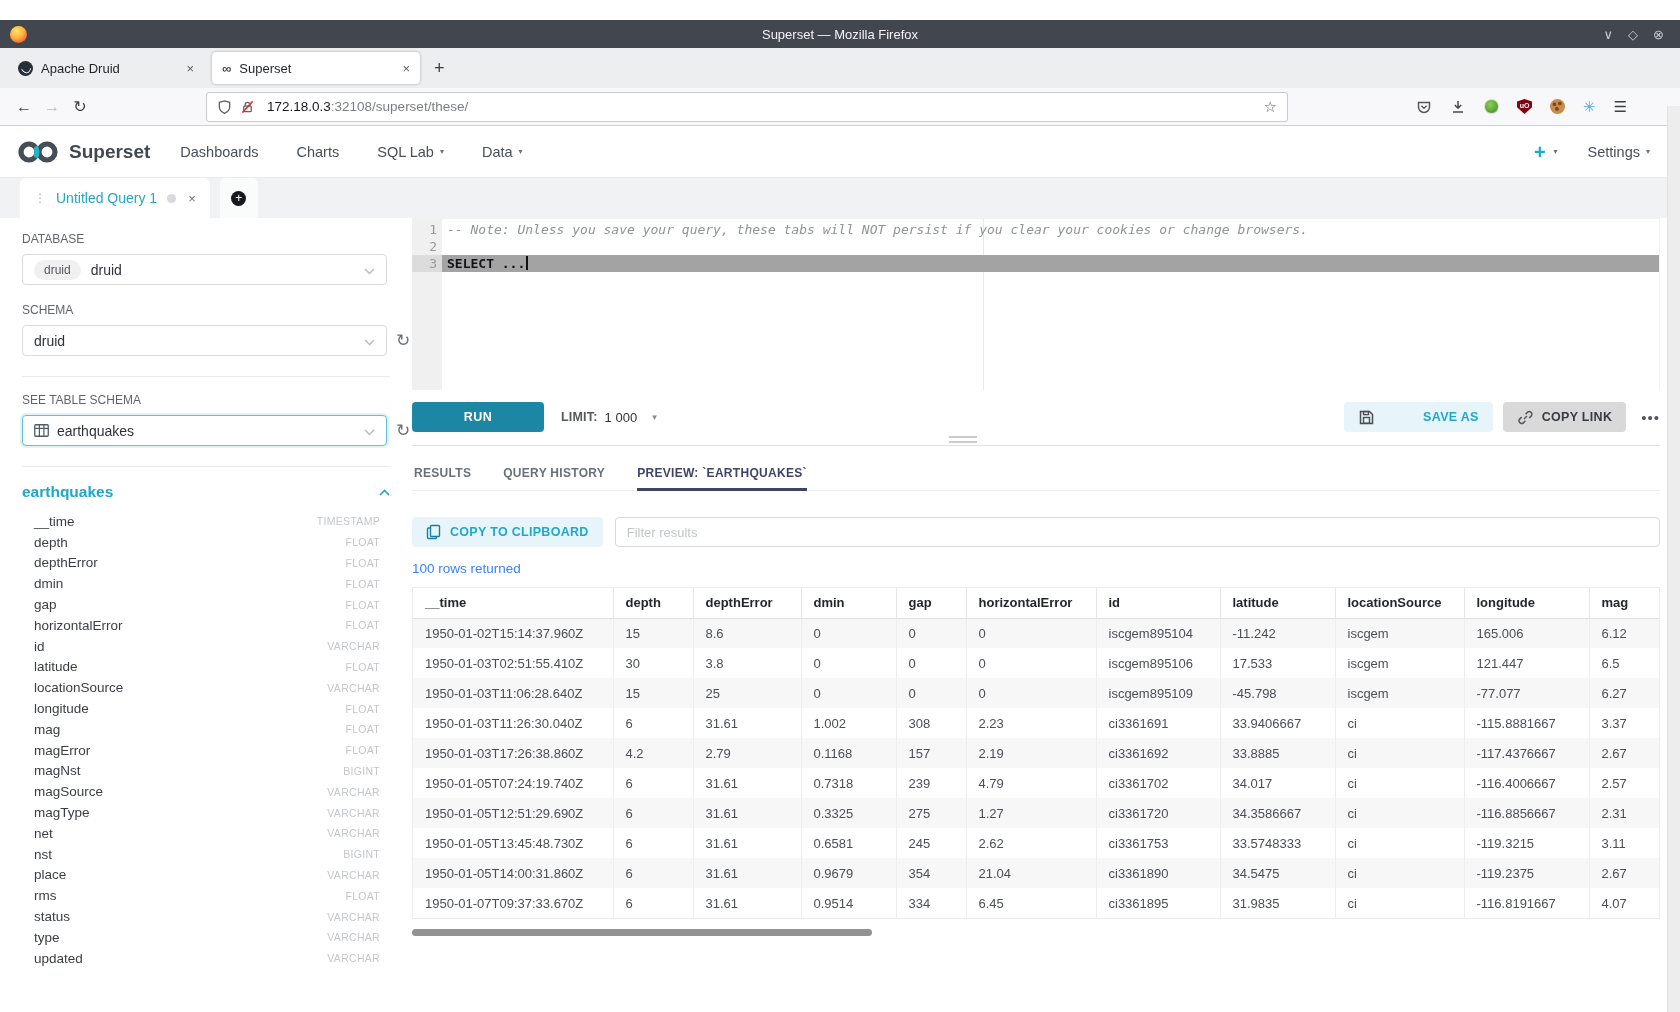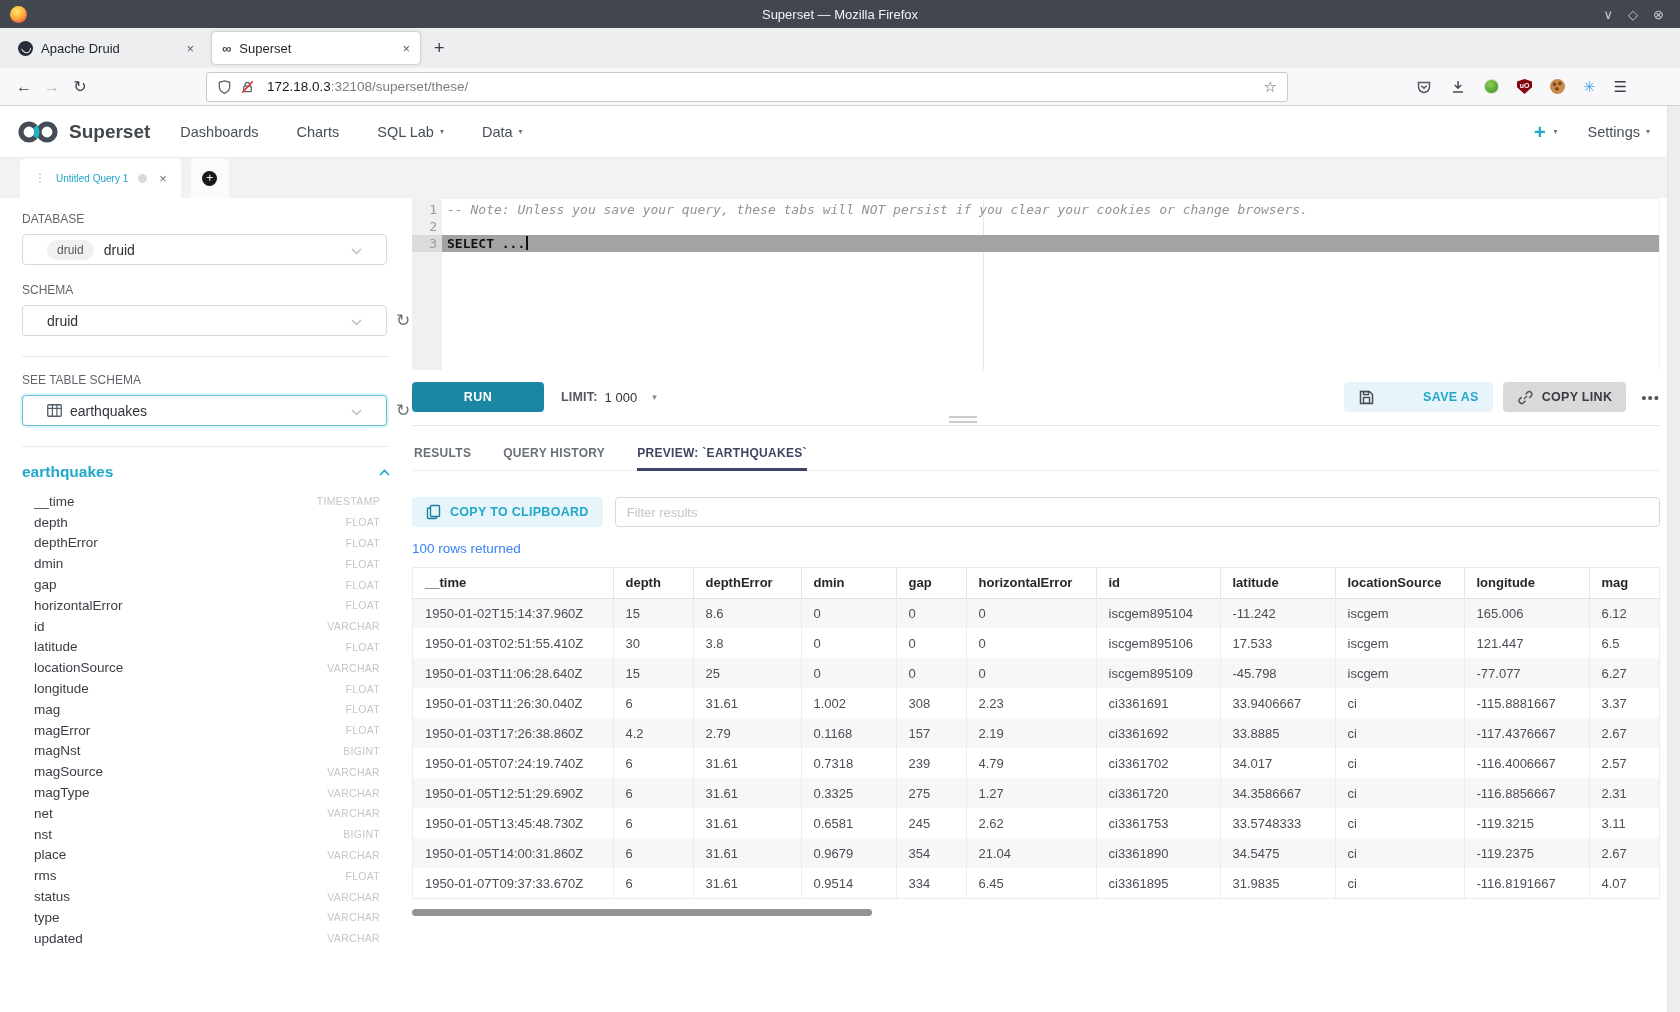--- a/index.html
+++ b/index.html
@@ -1,20 +1,20 @@
 <!DOCTYPE html>
 <html><head>
 <meta charset="utf-8">
 <style>
   * { margin:0; padding:0; box-sizing:border-box; }
   html,body { width:1680px; height:1012px; overflow:hidden; }
   body { font-family:"Liberation Sans", sans-serif; background:#fff; position:relative; }
 
   
-  .titlebar { height:28px; background:#42464e; display:flex; align-items:center; position:relative; }
+  .titlebar { height:28px; background:#42464e; display:flex; align-items:center; position:relative;margin-top:20px; }
   .ff-logo { width:17px; height:17px; border-radius:50%; margin-left:10px; z-index:2;
     background:radial-gradient(circle at 40% 30%, #ffe46b 0%, #ffb13d 45%, #f2693c 75%, #d9522b 100%); }
   .win-title { position:absolute; left:0; right:0; text-align:center; color:#f2f3f5; font-size:13px; }
   .win-controls { margin-left:auto; display:flex; gap:15px; margin-right:16px; color:#c9ccd3; font-size:13px; z-index:2; }
   .win-controls span { cursor:default; }
 
   .tabstrip { height:40px; background:#eceef0; display:flex; align-items:center; padding:0 8px; }
   .btab { height:32px; border-radius:4px; display:flex; align-items:center; padding:0 10px; font-size:13px; color:#1f2329; }
   .btab.inactive { width:196px; }
   .btab.active { width:208px; margin-left:8px; background:#fff; box-shadow:0 0 3px rgba(0,0,0,.3); }
@@ -52,34 +52,34 @@
   .nav-item { font-size:14.5px; color:#484f58; margin-right:38px; display:flex; align-items:center; gap:6px; }
   .caret { font-size:8px; color:#6e737a; }
   .nav-right { margin-left:auto; display:flex; align-items:center; gap:8px; padding-right:14px; }
   .add-plus { color:#20a7c9; font-size:20px; font-weight:bold; line-height:20px; }
   .settings { font-size:14.5px; color:#484f58; display:flex; align-items:center; gap:6px; margin-left:22px; }
 
   
   .qstrip { height:41px; background:#f1f2f3; border-top:1px solid #eaeaec; display:flex; align-items:stretch; padding-left:20px; }
   .qtab { background:#fff; display:flex; align-items:center; padding:0 14px; border-radius:6px 6px 0 0; min-width:158px; }
   .qdrag { color:#a6abb1; font-size:12px; letter-spacing:-2px; }
-  .qtitle { color:#1fa8c9; font-size:10px; margin:0 10px 0 12px; white-space:nowrap; }
+  .qtitle { color:#1fa8c9; font-size:14px; margin:0 10px 0 12px; white-space:nowrap; }
   .qdot { width:9px; height:9px; border-radius:50%; background:#d8dadd; }
   .qx { color:#6f7479; font-size:13px; margin-left:12px; }
   .qadd { width:38px; background:#fafbfb; margin-left:10px; display:flex; align-items:center; justify-content:center; border-radius:6px 6px 0 0; }
   .plus-circle { width:15px; height:15px; border-radius:50%; background:#17191c; color:#fff; font-size:12px; line-height:14px; text-align:center; }
 
   
   .app-main { display:flex; height:814px; }
 
   .sidebar { width:412px; flex:none; padding:14px 0 0 22px; }
   .side-label { font-size:12px; color:#61656b; margin-bottom:8px; }
   .select-row { display:flex; align-items:center; width:390px; }
   .select { width:365px; flex:none; height:31px; border:1px solid #d9d9d9; border-radius:4px; background:#fff;
-    display:flex; align-items:center; padding:0 24px; }
+    display:flex; align-items:center; padding:0 11px; }
   .pill { background:#f0f0f0; border-radius:10px; font-size:12px; color:#55585e; padding:3px 10px; margin-right:10px; }
   .sel-text { font-size:14px; color:#2f3338; }
   .chev { margin-left:auto; }
   .refresh { margin-left:9px; color:#6b7075; font-size:17px; }
   .mt18 { margin-top:18px; }
   .side-hr { border-top:1px solid #ececee; margin:20px 22px 16px 0; }
   .tbl-select { border-color:#63bedb; box-shadow:0 0 0 2px rgba(32,167,201,.14); }
   .tbl-icon { margin-right:8px; display:flex; }
   .eq-header { display:flex; align-items:center; margin:6px 22px 10px 0; }
   .eq-name { font-size:15.5px; font-weight:bold; color:#1fa8c9; }

